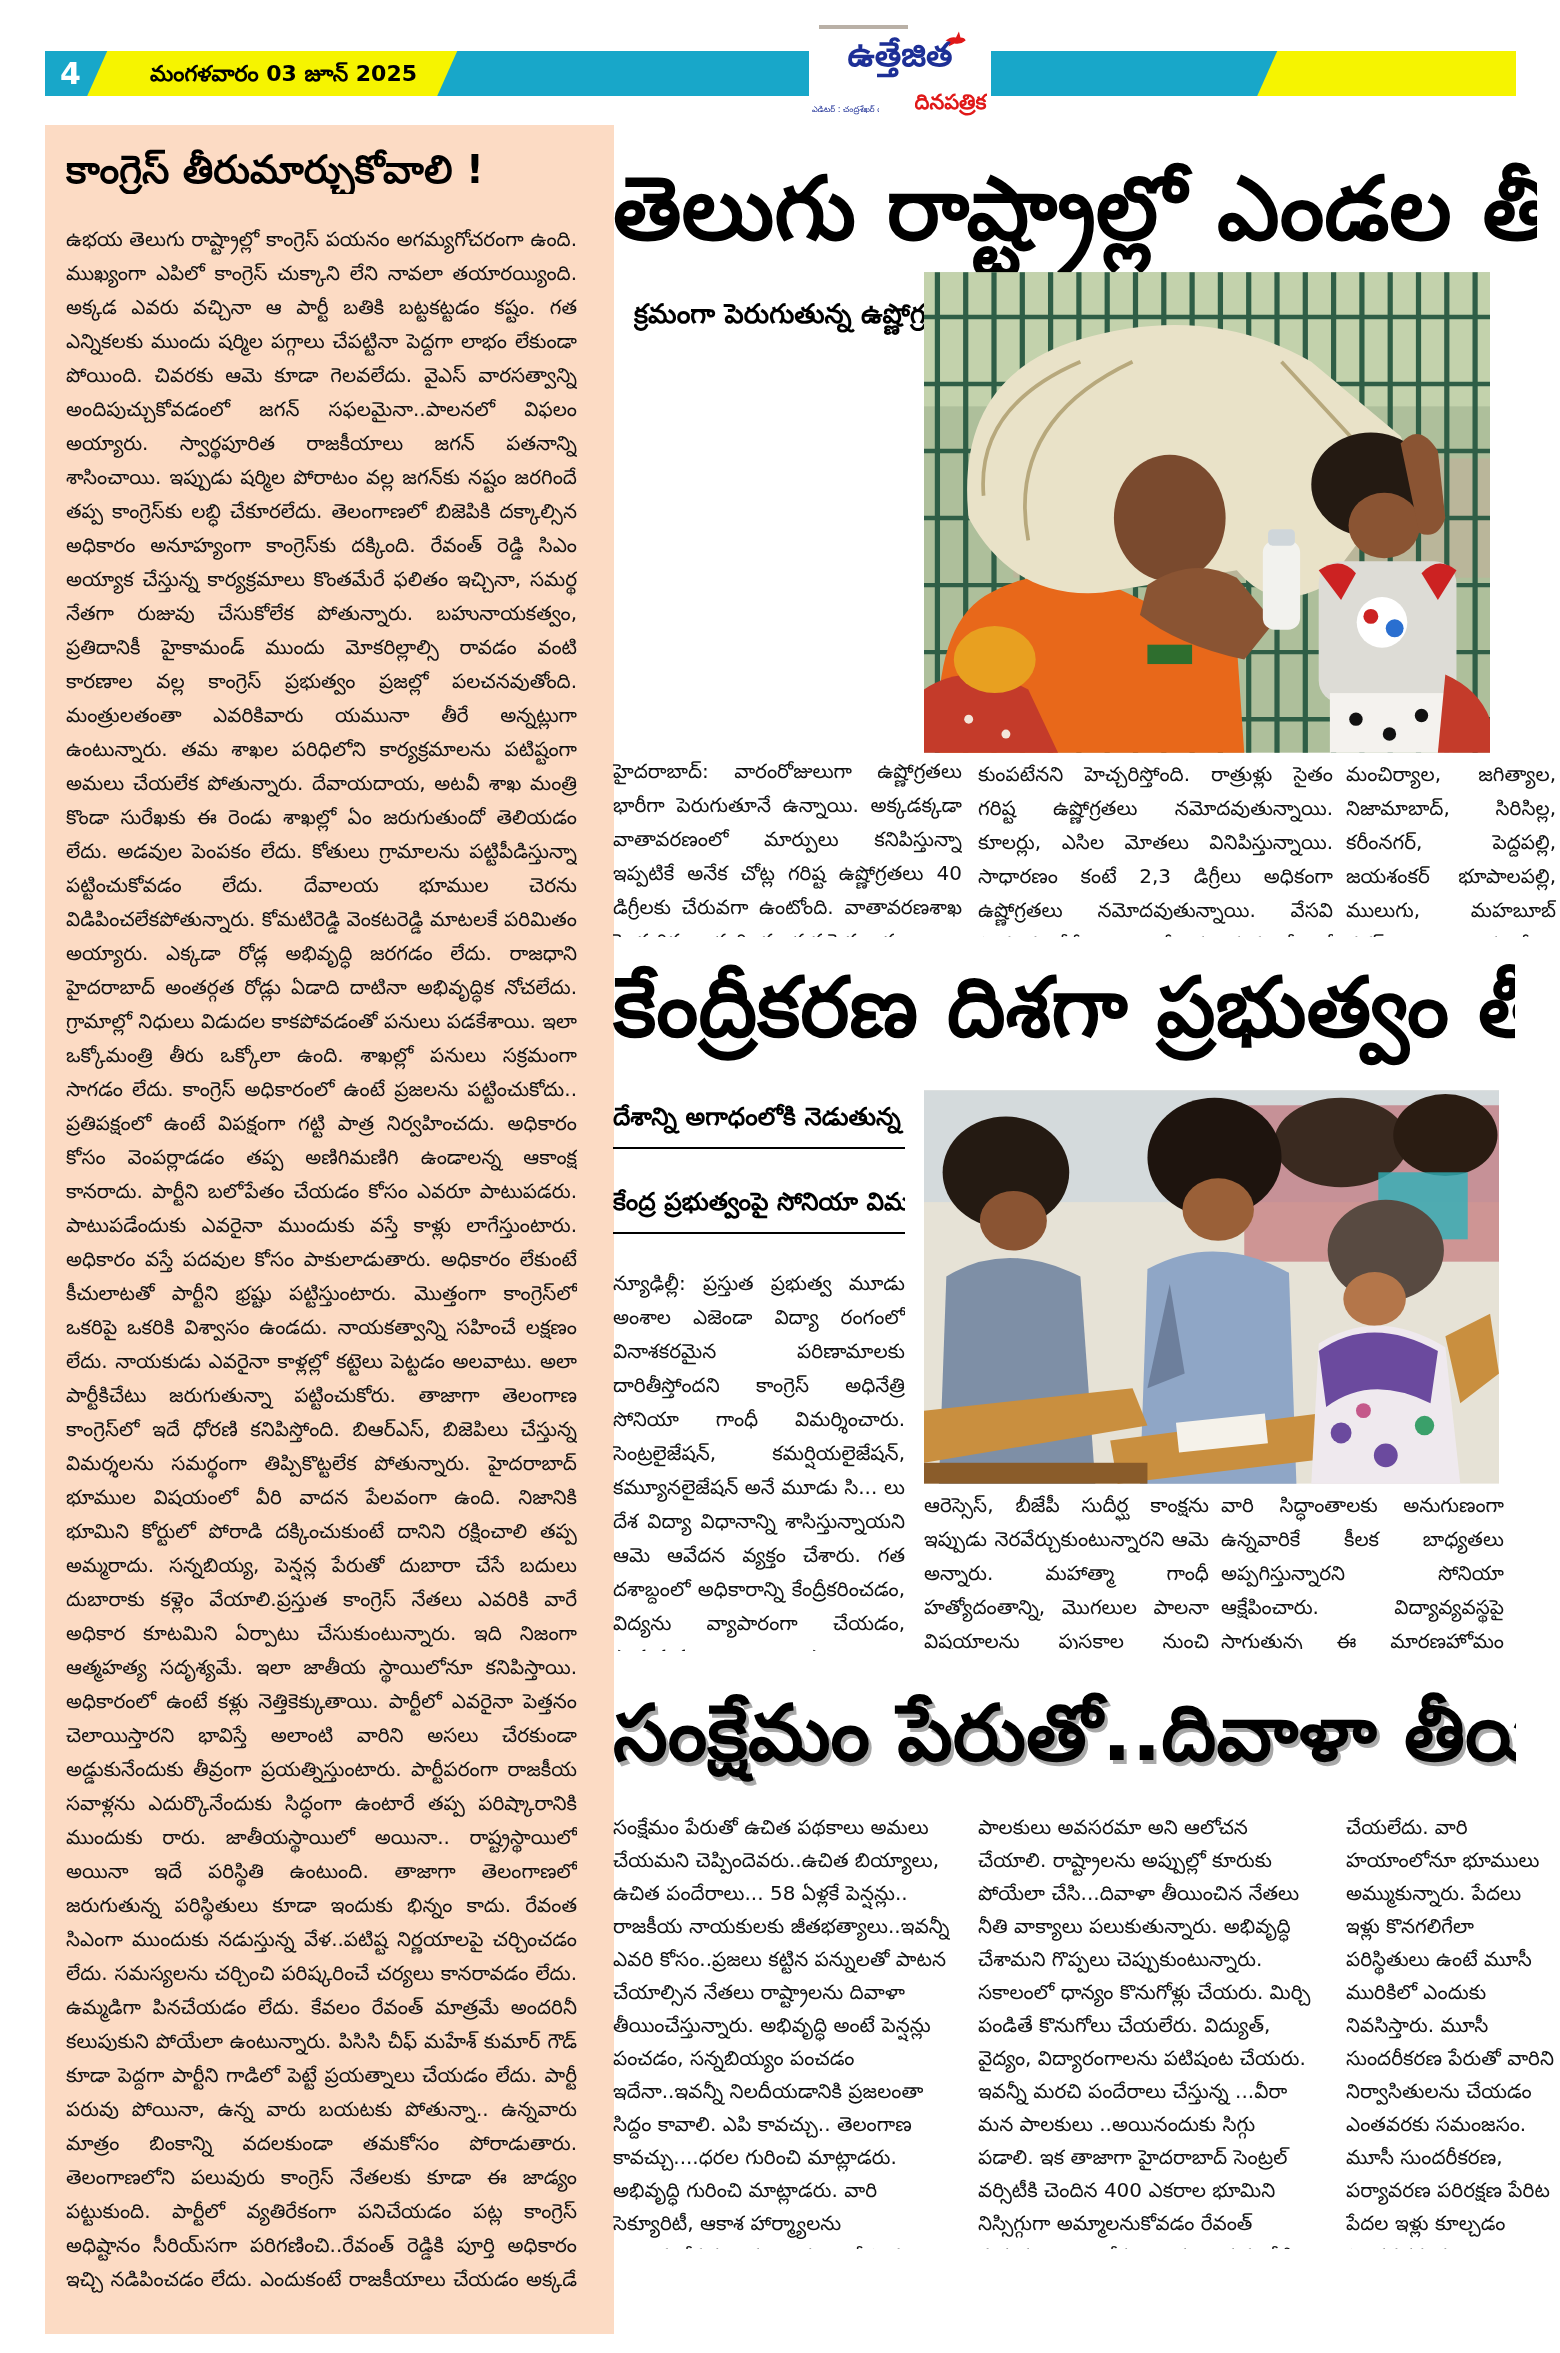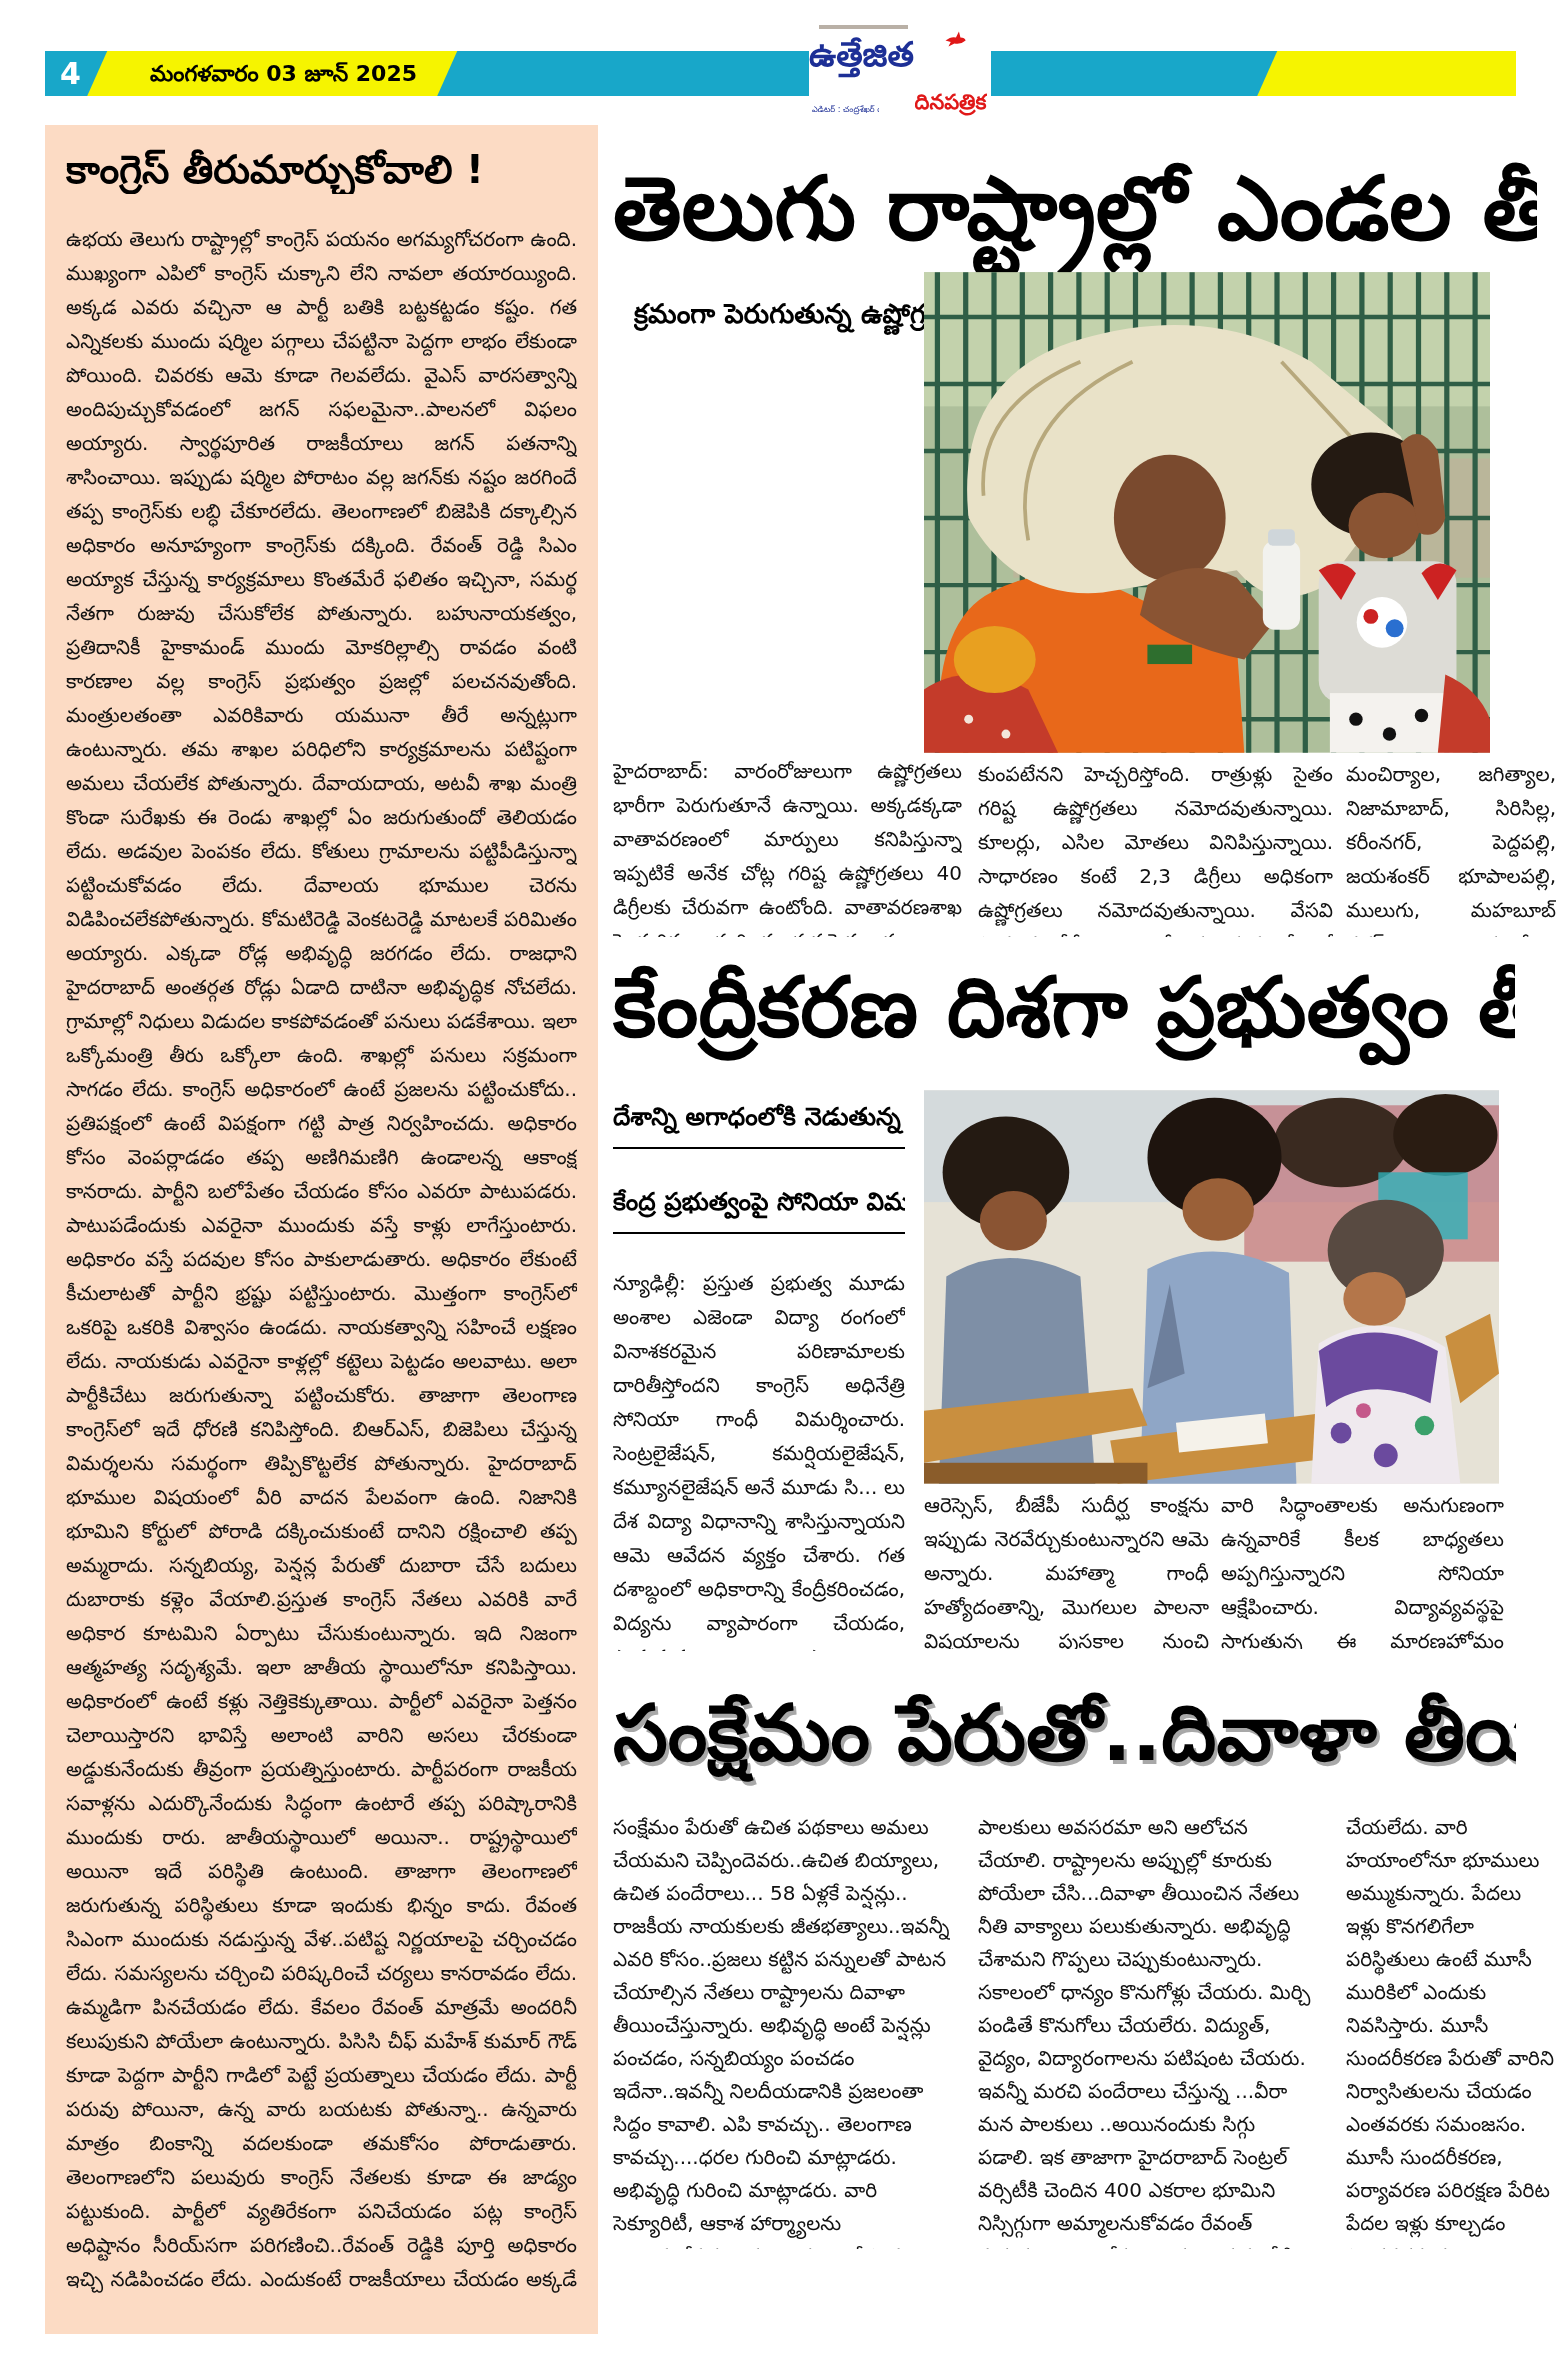--- a/index.html
+++ b/index.html
@@ -10,29 +10,29 @@
           background:#18a7c9;overflow:hidden;}
   .ribbon{position:absolute;top:-4.5px;height:54px;background:#f6f400;transform:skewX(-24deg);}
   .ribbon.r1{left:52px;width:350px;}
   .ribbon.r2{left:1222px;width:313px;}
   .pageno{position:absolute;left:3px;top:0;width:45px;height:45px;line-height:45px;
           text-align:center;color:#ffffff;font-size:30px;font-weight:bold;}
   .datetext{position:absolute;left:82px;top:0;width:313px;height:45px;line-height:45px;
             text-align:center;color:#000;font-size:22px;font-weight:bold;white-space:nowrap;overflow:hidden;}
   .masthead{position:absolute;left:809px;top:19.4px;width:182px;height:106px;background:#ffffff;z-index:5;}
   .regline{position:absolute;left:10.4px;top:6px;width:89px;height:3.7px;background:#b9b0a6;}
-  .logo-title{position:absolute;left:0;top:15px;width:100%;color:#1d2f96;
+  .logo-title{position:absolute;left:0;top:15px;width:100%;text-align:center;color:#1d2f96;
               font-size:34px;font-weight:bold;white-space:nowrap;overflow:hidden;}
   .logo-sub{position:absolute;right:4.5px;bottom:6px;color:#e01818;font-size:21px;font-weight:bold;
             white-space:nowrap;overflow:hidden;max-width:112px;}
   .logo-tag{position:absolute;left:3px;bottom:9px;color:#1d2f96;font-size:8.2px;white-space:nowrap;
             overflow:hidden;max-width:67px;}
   .bird{position:absolute;right:25px;top:10.4px;}
   
-  .opinion{position:absolute;left:45px;top:125px;width:553px;height:2209px;background:#fcdbc4;}
+  .opinion{position:absolute;left:45px;top:125px;width:553px;height:2209px;background:#fcdbc4;padding-left:16px;}
   .opinion h2{position:absolute;left:21px;top:21px;width:511px;margin:0;color:#000;
               font-size:39px;line-height:48px;font-weight:bold;white-space:nowrap;overflow:hidden;}
   .opinion .body{position:absolute;left:21px;top:97px;width:511px;height:2079px;
                  font-size:20px;line-height:34px;text-align:justify;color:#111;overflow:hidden;}
   
   .txt{position:absolute;font-size:20px;line-height:34px;text-align:justify;color:#111;overflow:hidden;}
   .h-big{position:absolute;margin:0;color:#000;font-weight:bold;text-align:center;
          white-space:nowrap;overflow:hidden;}
   .subhead{position:absolute;font-weight:bold;font-size:24.6px;text-align:center;color:#000;
            white-space:nowrap;overflow:hidden;}

